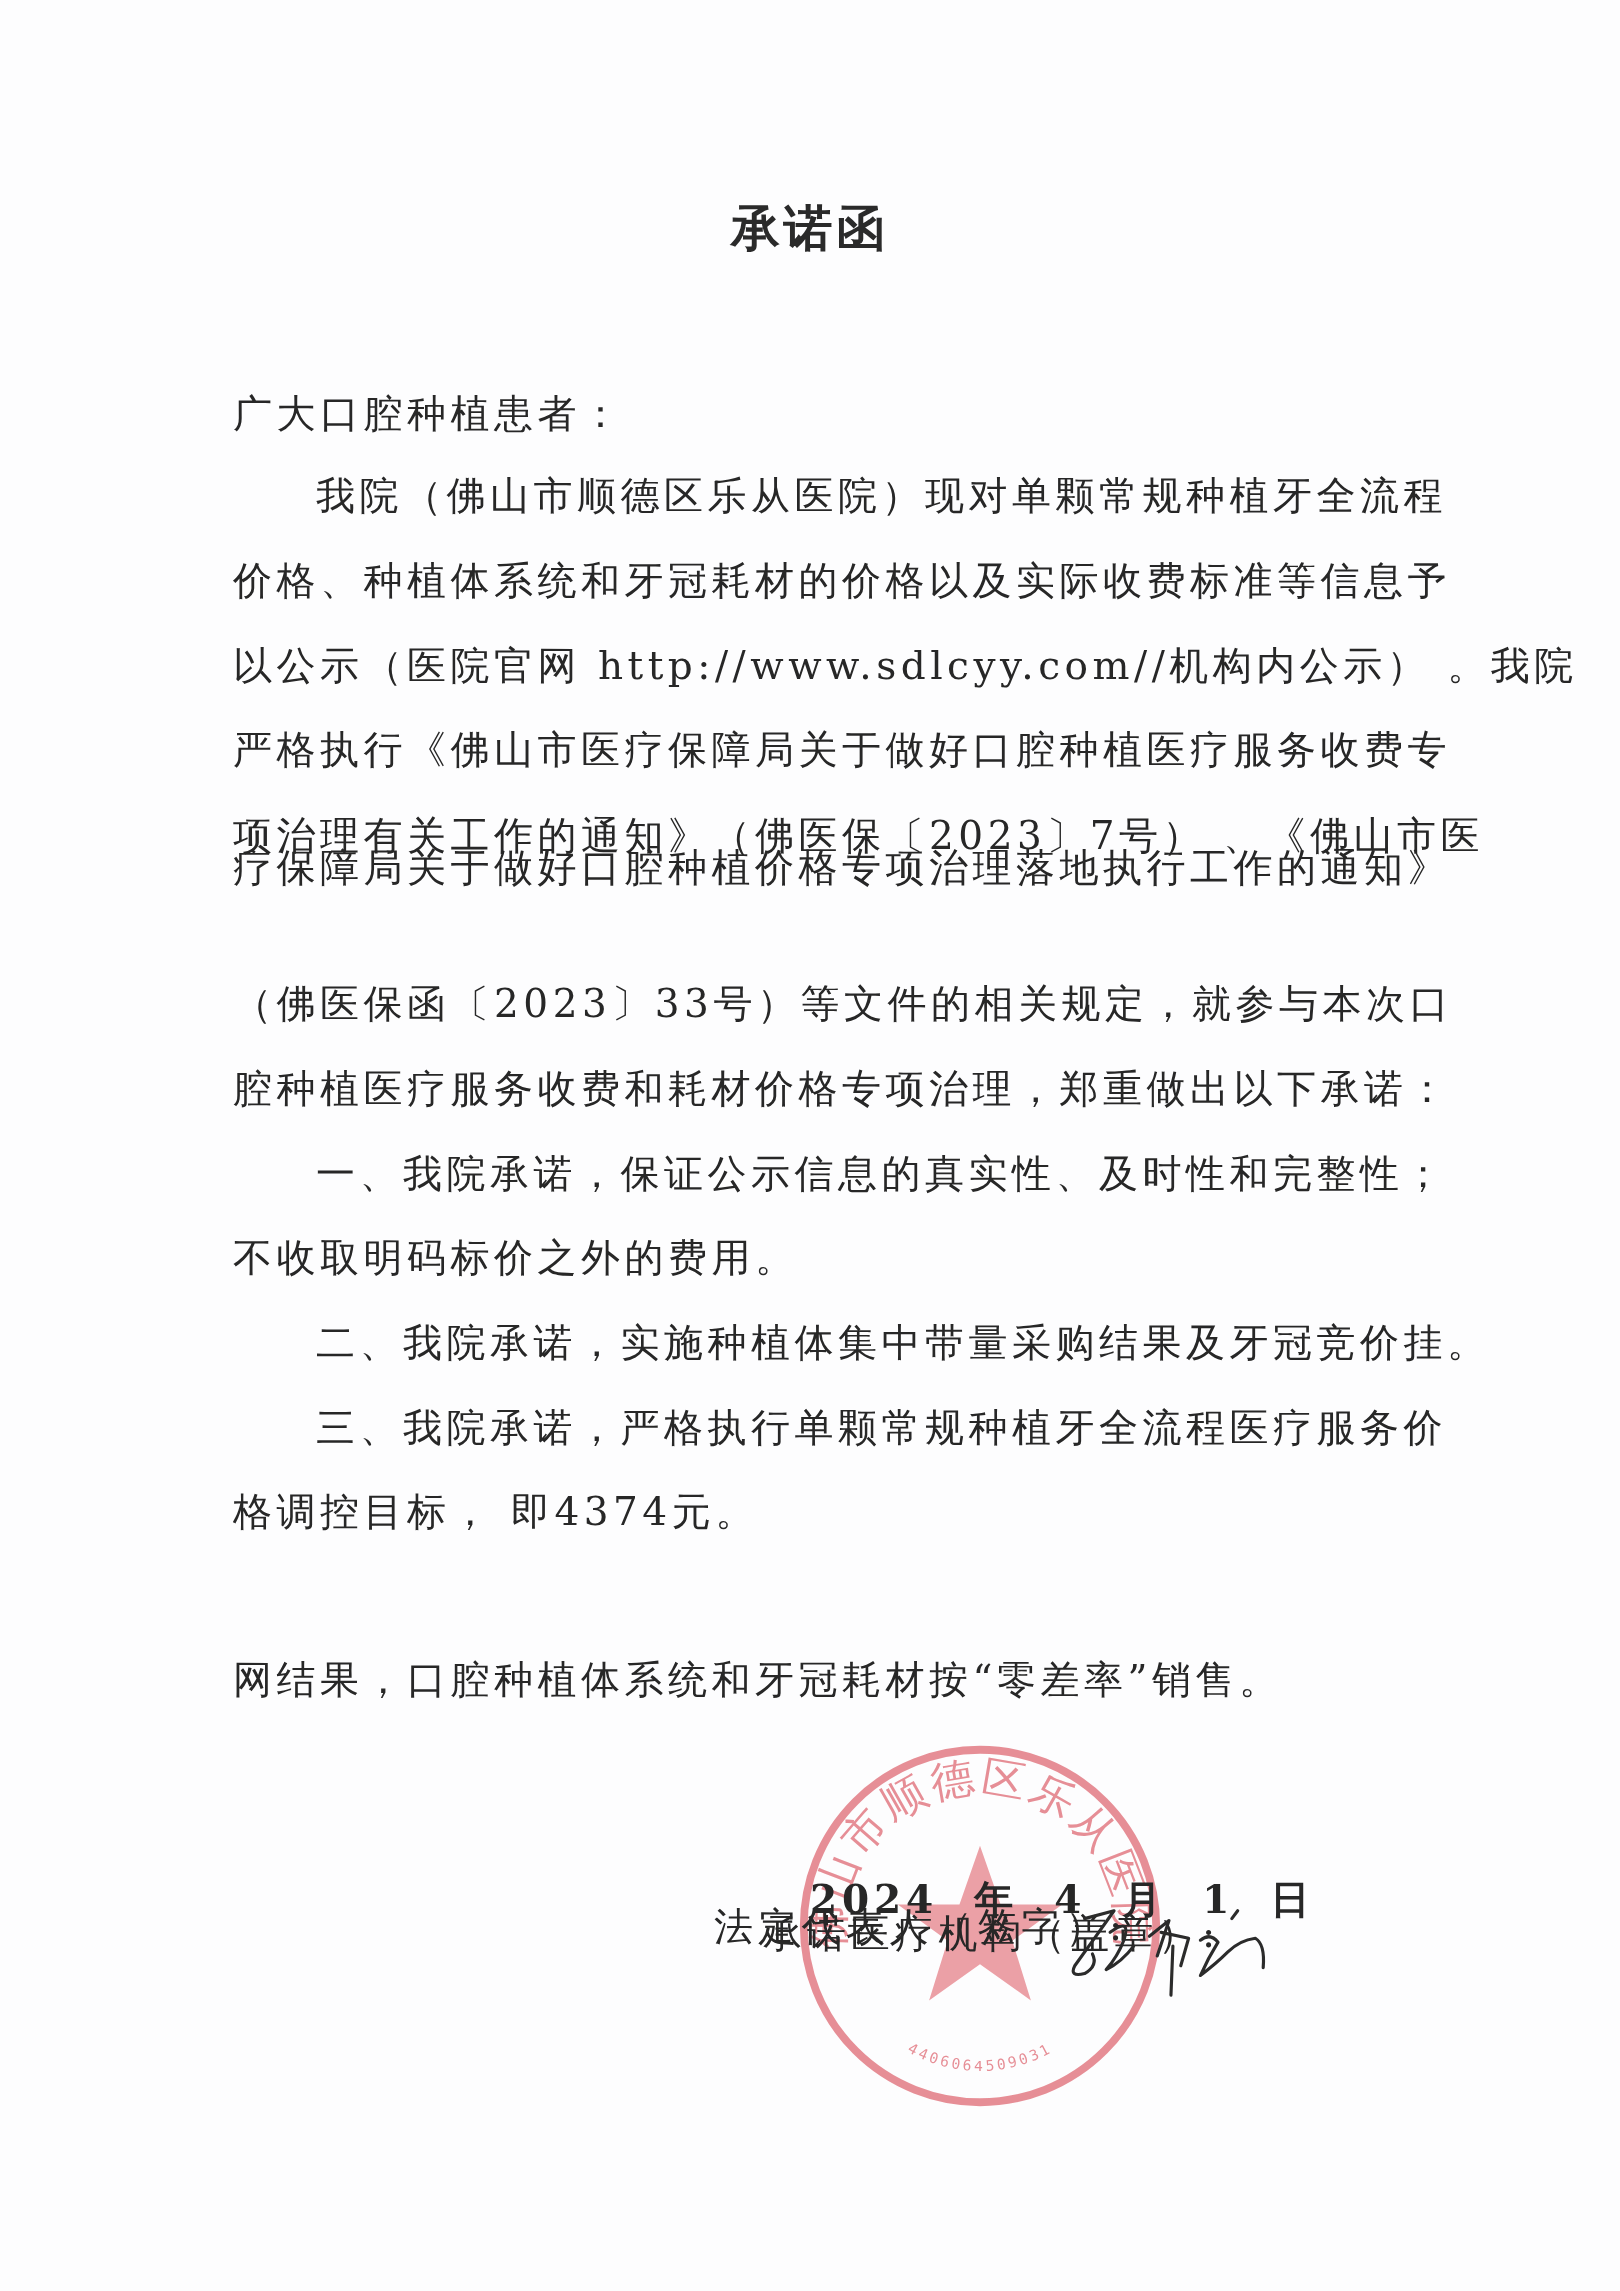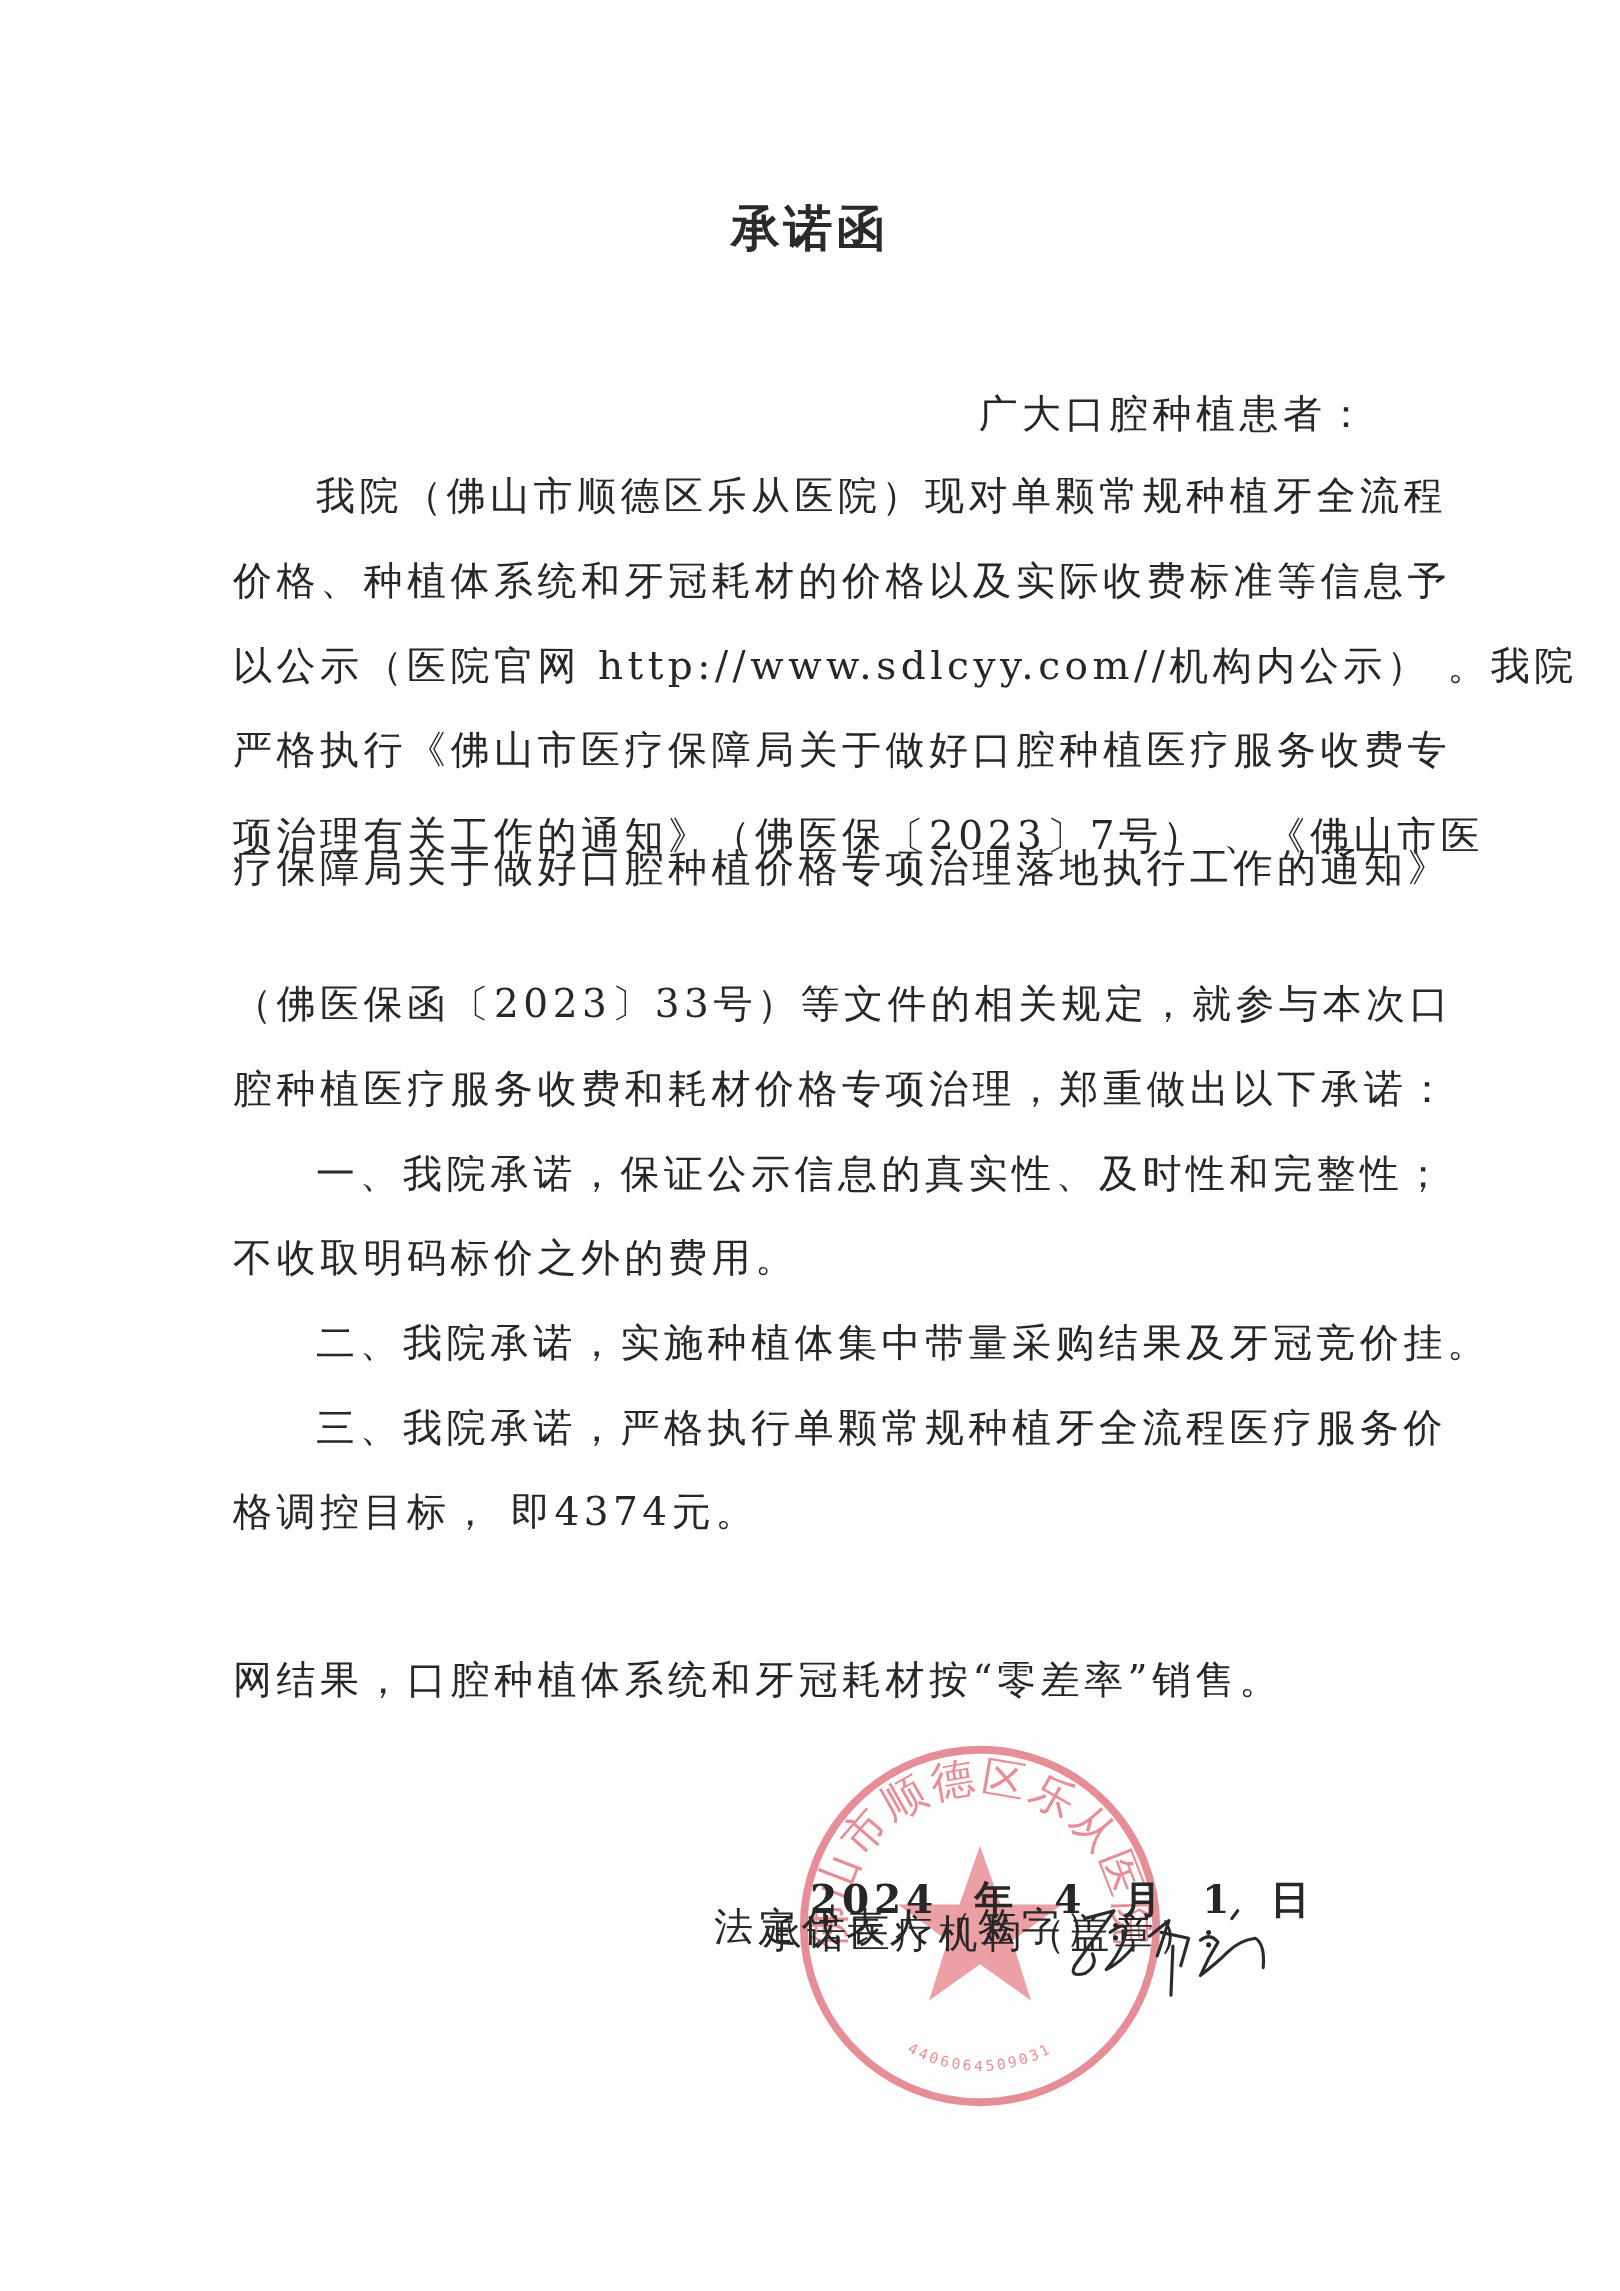--- a/index.html
+++ b/index.html
@@ -76,21 +76,21 @@
       z-index: 4;
     }
   </style>
 </head>
 <body>
 
 <div class="page">
 
   <div class="title">承诺函</div>
 
-  <div class="line" style="top:390px;text-align:right;">广大口腔种植患者：</div>
+  <div class="line" style="top:390px;">广大口腔种植患者：</div>
 
   <div class="line indent justify" style="top:472px;">我院（佛山市顺德区乐从医院）现对单颗常规种植牙全流程</div>
   <div class="line justify" style="top:557px;">价格、种植体系统和牙冠耗材的价格以及实际收费标准等信息予</div>
   <div class="line justify" style="top:642px;">以公示（医院官网 http://www.sdlcyy.com//机构内公示） 。我院</div>
   <div class="line justify" style="top:726px;">严格执行《佛山市医疗保障局关于做好口腔种植医疗服务收费专</div>
   <div class="line justify" style="top:812px;">项治理有关工作的通知》（佛医保〔2023〕7号） 、《佛山市医</div>
   <div class="line justify" style="top:844px;">疗保障局关于做好口腔种植价格专项治理落地执行工作的通知》</div>
   <div class="line justify" style="top:980px;">（佛医保函〔2023〕33号）等文件的相关规定，就参与本次口</div>
   <div class="line justify" style="top:1065px;">腔种植医疗服务收费和耗材价格专项治理，郑重做出以下承诺：</div>
 

